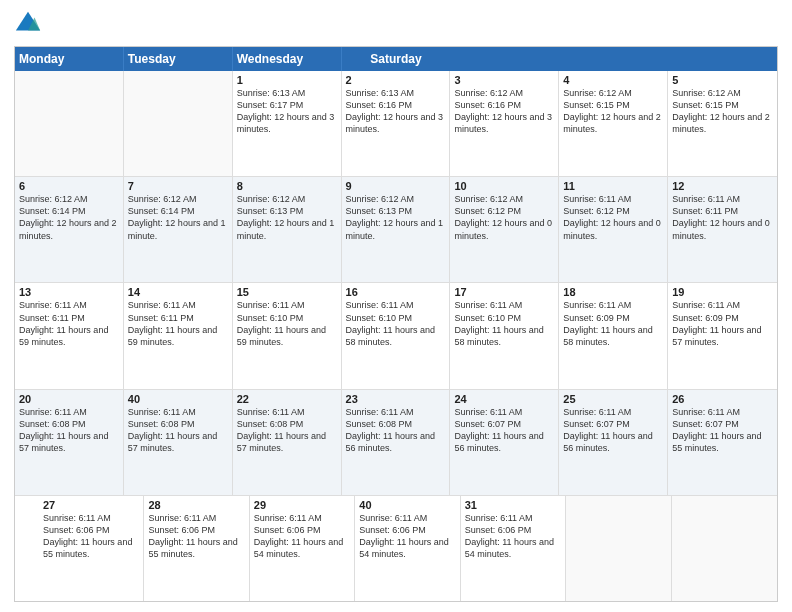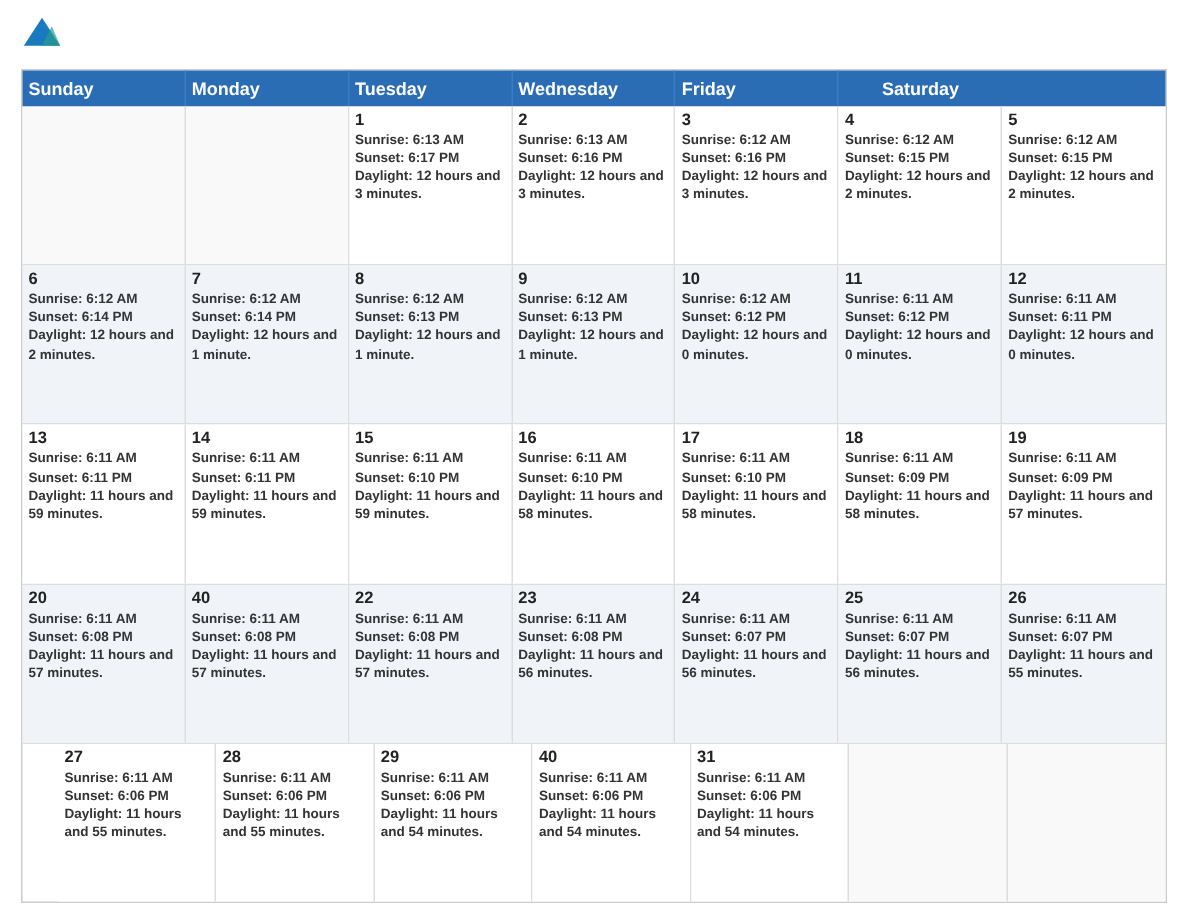--- a/index.html
+++ b/index.html
@@ -108,21 +108,20 @@
       font-size: 11px;
       font-weight: bold;
       color: #222;
       display: block;
       margin-bottom: 1px;
     }
     .cell-text {
       font-size: 9px;
       color: #333;
       line-height: 1.35;
-      font-weight: bold;
     }
   </style>
 </head>
 <body>
 
 <div class="page">
   <div class="header">
     <div class="logo">
       <svg class="logo-icon" viewBox="0 0 30 30">
         <polygon points="15,2 28,22 2,22" fill="#1a7abf"></polygon>
@@ -134,25 +133,23 @@
       </div>
     </div>
     <div class="title-block">
       <div class="main-title"></div>
       <div class="subtitle"></div>
     </div>
   </div>
 
   <div class="calendar">
     <div class="cal-header" id="cal-header-row">
-        <div class="cal-header-cell">Sunday</div>
         <div class="cal-header-cell">Monday</div>
         <div class="cal-header-cell">Tuesday</div>
         <div class="cal-header-cell">Wednesday</div>
-        <div class="cal-header-cell">Friday</div>
         <div class="cal-header-cell">Saturday</div>
       </div>
     <div class="cal-body" id="cal-body">
         <div class="cal-row">
           <div class="cal-cell empty"></div>
           <div class="cal-cell empty"></div>
           <div class="cal-cell">
             <span class="day-num">1</span>
             <div class="cell-text" style="white-space: pre-line;">Sunrise: 6:13 AM
 Sunset: 6:17 PM

